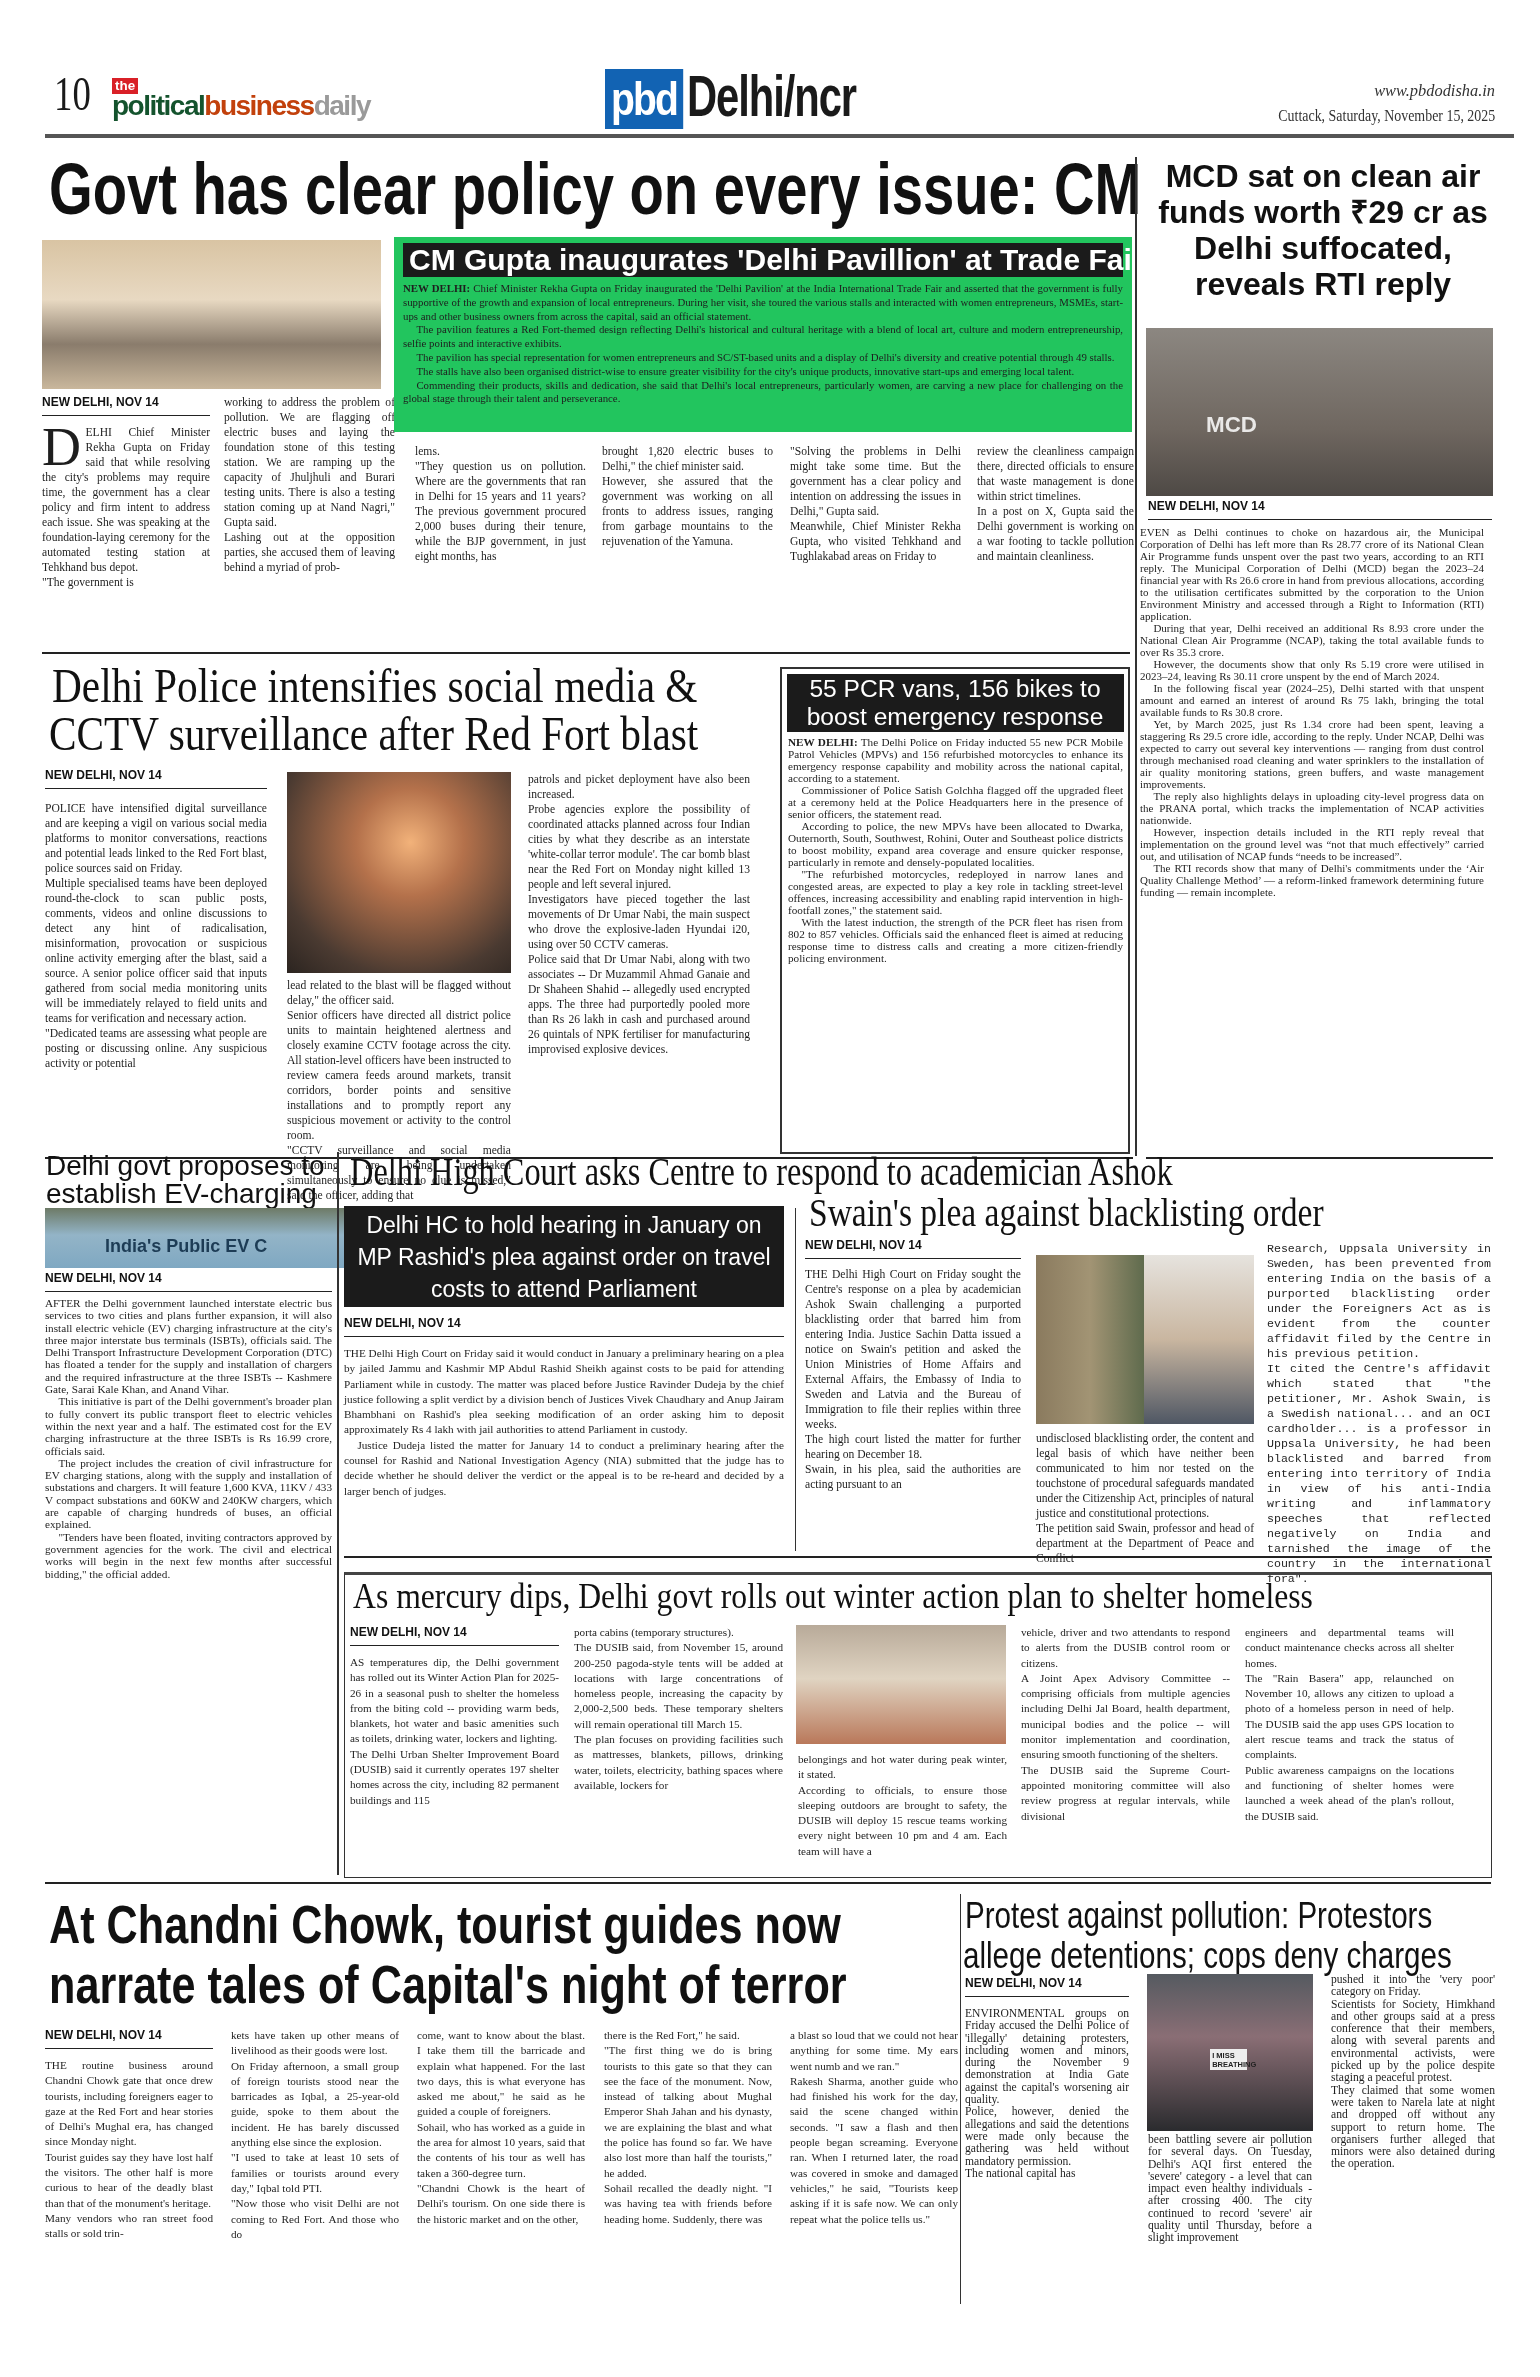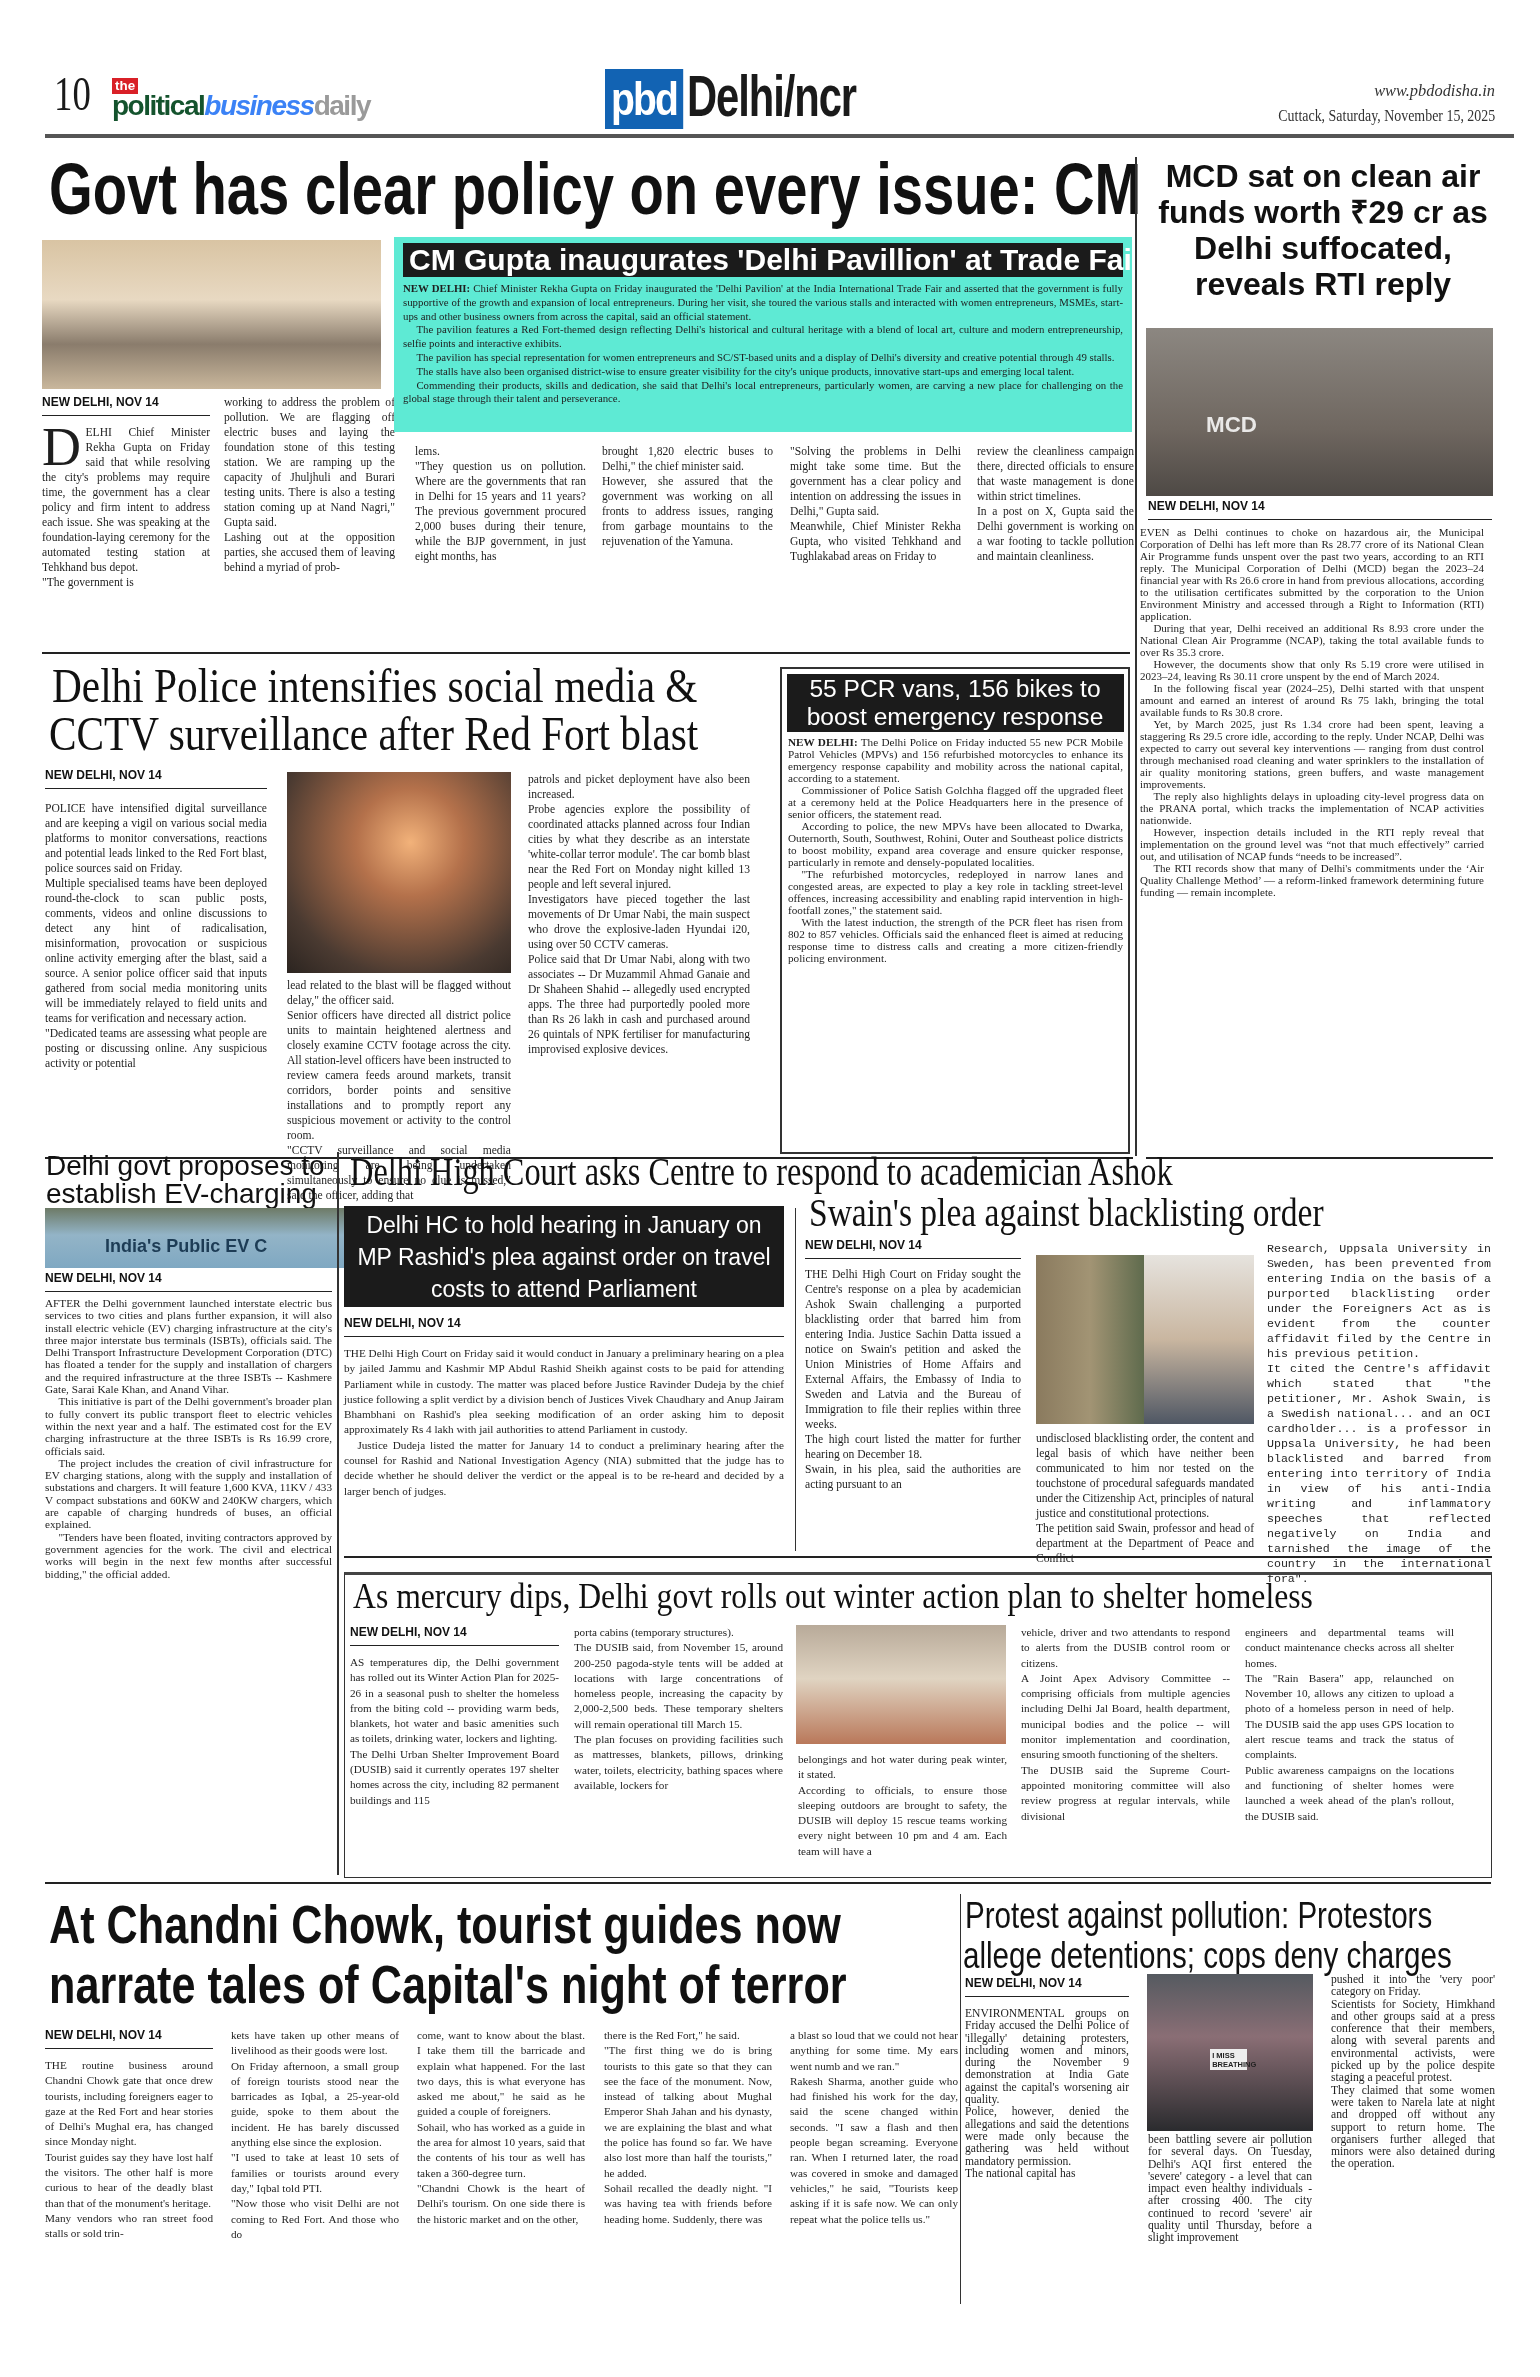--- a/index.html
+++ b/index.html
@@ -5,21 +5,21 @@
   * { box-sizing: border-box; margin: 0; padding: 0; }
   html, body { width: 1540px; height: 2377px; background: #ffffff; overflow: hidden; }
   body { position: relative; font-family: "Liberation Serif", serif; color: #1a1a1a; }
   .abs { position: absolute; }
 
   
   .pagenum { left: 54px; top: 69px; font-family: "Liberation Serif", serif; font-size: 49px; line-height: 1; transform: scaleX(0.75); transform-origin: left; }
   .logo-the { left: 112px; top: 78px; background: #d92027; color: #fff; font-family: "Liberation Sans", sans-serif; font-weight: bold; font-size: 13.4px; padding: 0 3px; line-height: 16.4px; }
   .logo-main { left: 112px; top: 92px; font-family: "Liberation Sans", sans-serif; font-weight: bold; font-size: 28px; letter-spacing: -1.5px; line-height: 1; }
   .logo-main .pol { color: #14532d; }
-  .logo-main .bus { color: #3b82f6; font-style: italic; }
+  .logo-main .bus { color: #c2410c; }
   .logo-main .dai { color: #9a9a9a; }
   .pbd-box { left: 605px; top: 69px; width: 92px; height: 60px; background: #1263b3; color: #fff; font-family: "Liberation Sans", sans-serif; font-weight: bold; font-size: 46px; line-height: 60px; text-align: center; letter-spacing: -2.2px; transform: scaleX(0.85); transform-origin: left; }
   .pbd-title { left: 687px; top: 67px; font-family: "Liberation Sans", sans-serif; font-weight: bold; font-size: 58px; line-height: 1; letter-spacing: -1.5px; transform: scaleX(0.72); transform-origin: left; }
   .site { right: 45px; top: 81px; font-style: italic; font-size: 16.4px; color: #333; }
   .date { right: 45px; top: 106px; font-size: 16.4px; color: #333; transform: scaleX(0.85); transform-origin: right; }
   .mast-rule { left: 45px; top: 134px; width: 1469px; height: 3.7px; background: #555; }
 
   
   .hl-cond { font-family: "Liberation Sans", sans-serif; font-weight: bold; color: #111; line-height: 1.0; transform-origin: left top; white-space: nowrap; }
   .hl-serif { font-family: "Liberation Serif", serif; color: #111; line-height: 1.0; white-space: nowrap; transform-origin: left top; }
@@ -37,21 +37,21 @@
   .ph-meeting { background: linear-gradient(180deg, #d9c4a3 0%, #e8d9c2 40%, #8a7c6c 70%, #c9b79c 100%); }
   .ph-mcd { background: linear-gradient(180deg, #8c8781 0%, #6f6760 60%, #4e4945 100%); }
   .ph-blast { background: radial-gradient(circle at 55% 35%, #f2b27a 0%, #b4714b 30%, #4a3a31 75%, #2b2420 100%); }
   .ph-ev { background: linear-gradient(180deg, #6d7a66 0%, #93b4c7 45%, #7fa8c2 100%); }
   .ph-court { background: linear-gradient(90deg, #8a7a5e 0%, #a29474 50%, #5f6b4d 100%); }
   .ph-swain { background: linear-gradient(180deg, #e6e3de 0%, #c9b6a0 50%, #4f5764 100%); }
   .ph-shelter { background: linear-gradient(180deg, #b8aa99 0%, #e0d4c2 45%, #b9785a 100%); }
   .ph-protest { background: linear-gradient(180deg, #555a60 0%, #8a6e75 40%, #2a2b2e 100%); }
   .ph-cap { position: absolute; color: rgba(255,255,255,0.85); font-family: "Liberation Sans", sans-serif; font-weight: bold; }
 
-  .greybox { background: #5eead4; }
+  .greybox { background: #22c55e; }
   .blackbar { background: #1b1b1b; color: #fff; }
 </style>
 </head>
 <body>
 
 <div class="abs pagenum">10</div>
 <div class="abs logo-the">the</div>
 <div class="abs logo-main">
   <span class="pol">political</span><span class="bus">business</span><span class="dai">daily</span>
 </div>

